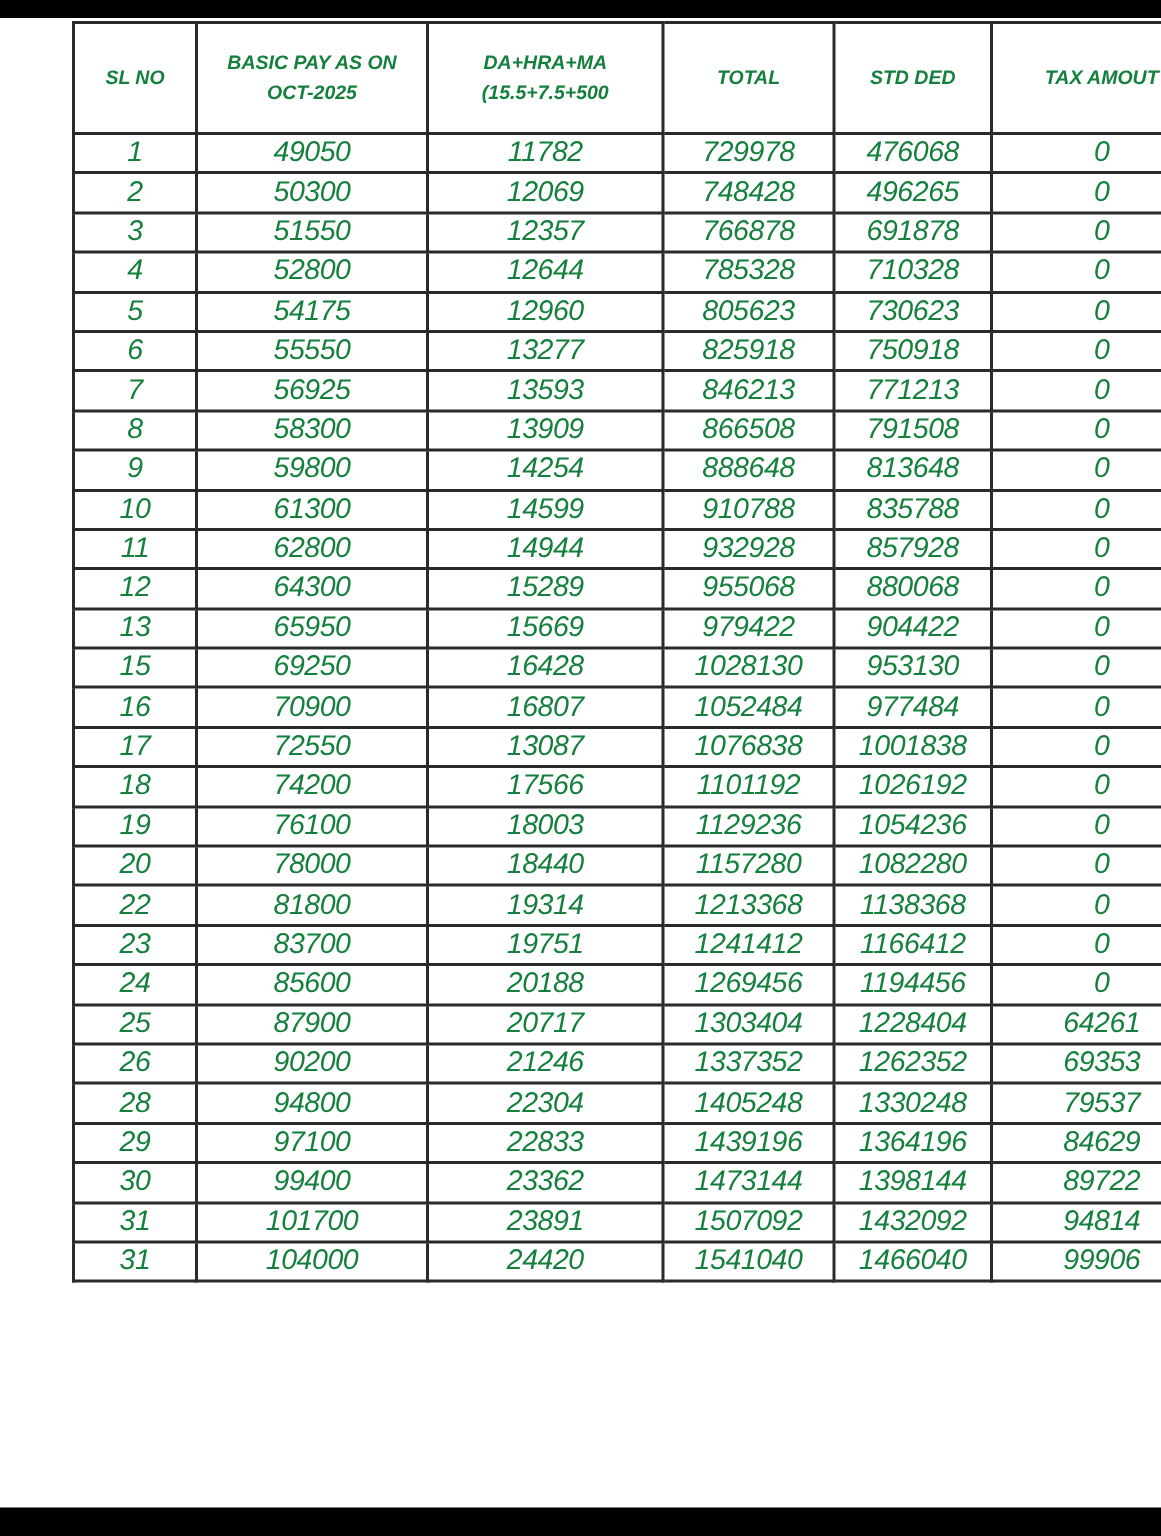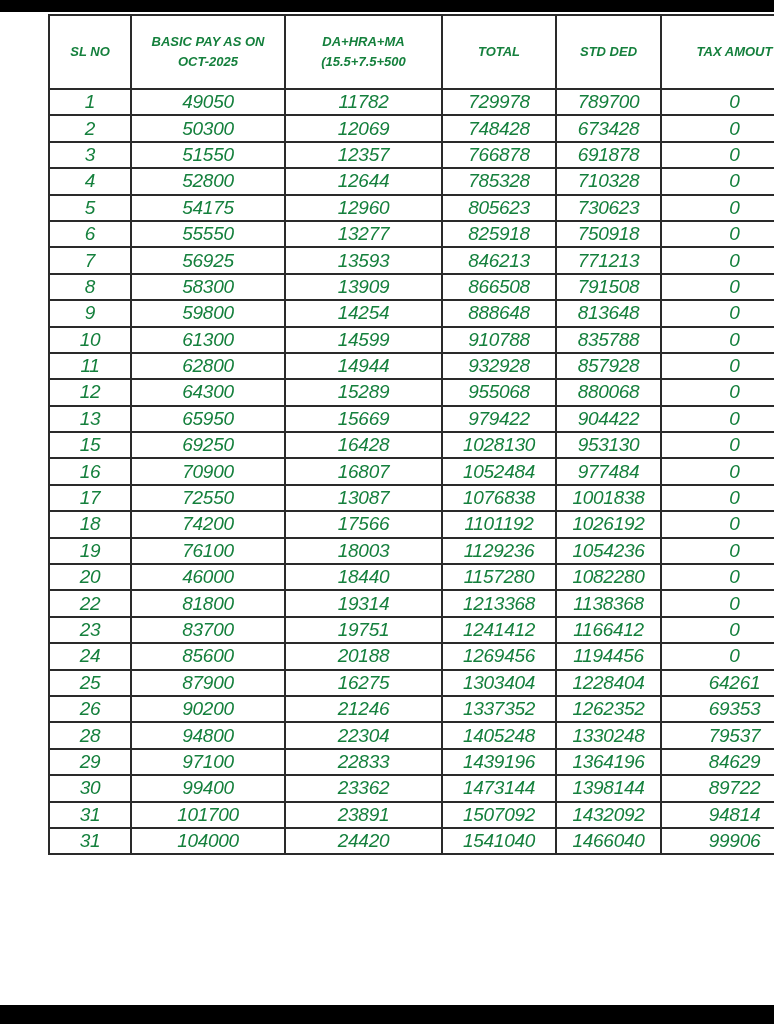--- a/index.html
+++ b/index.html
@@ -86,29 +86,29 @@
           <span class="hl">TAX AMOUT</span>
         </th>
       </tr>
   </thead>
   <tbody id="tbody">
       <tr>
         <td>1</td>
         <td>49050</td>
         <td>11782</td>
         <td>729978</td>
-        <td>789700</td>
+        <td>476068</td>
         <td>0</td>
       </tr>
       <tr>
         <td>2</td>
         <td>50300</td>
         <td>12069</td>
         <td>748428</td>
-        <td>673428</td>
+        <td>496265</td>
         <td>0</td>
       </tr>
       <tr>
         <td>3</td>
         <td>51550</td>
         <td>12357</td>
         <td>766878</td>
         <td>691878</td>
         <td>0</td>
       </tr>
@@ -227,21 +227,21 @@
       <tr>
         <td>19</td>
         <td>76100</td>
         <td>18003</td>
         <td>1129236</td>
         <td>1054236</td>
         <td>0</td>
       </tr>
       <tr>
         <td>20</td>
-        <td>46000</td>
+        <td>78000</td>
         <td>18440</td>
         <td>1157280</td>
         <td>1082280</td>
         <td>0</td>
       </tr>
       <tr>
         <td>22</td>
         <td>81800</td>
         <td>19314</td>
         <td>1213368</td>
@@ -260,21 +260,21 @@
         <td>24</td>
         <td>85600</td>
         <td>20188</td>
         <td>1269456</td>
         <td>1194456</td>
         <td>0</td>
       </tr>
       <tr>
         <td>25</td>
         <td>87900</td>
-        <td>16275</td>
+        <td>20717</td>
         <td>1303404</td>
         <td>1228404</td>
         <td>64261</td>
       </tr>
       <tr>
         <td>26</td>
         <td>90200</td>
         <td>21246</td>
         <td>1337352</td>
         <td>1262352</td>

